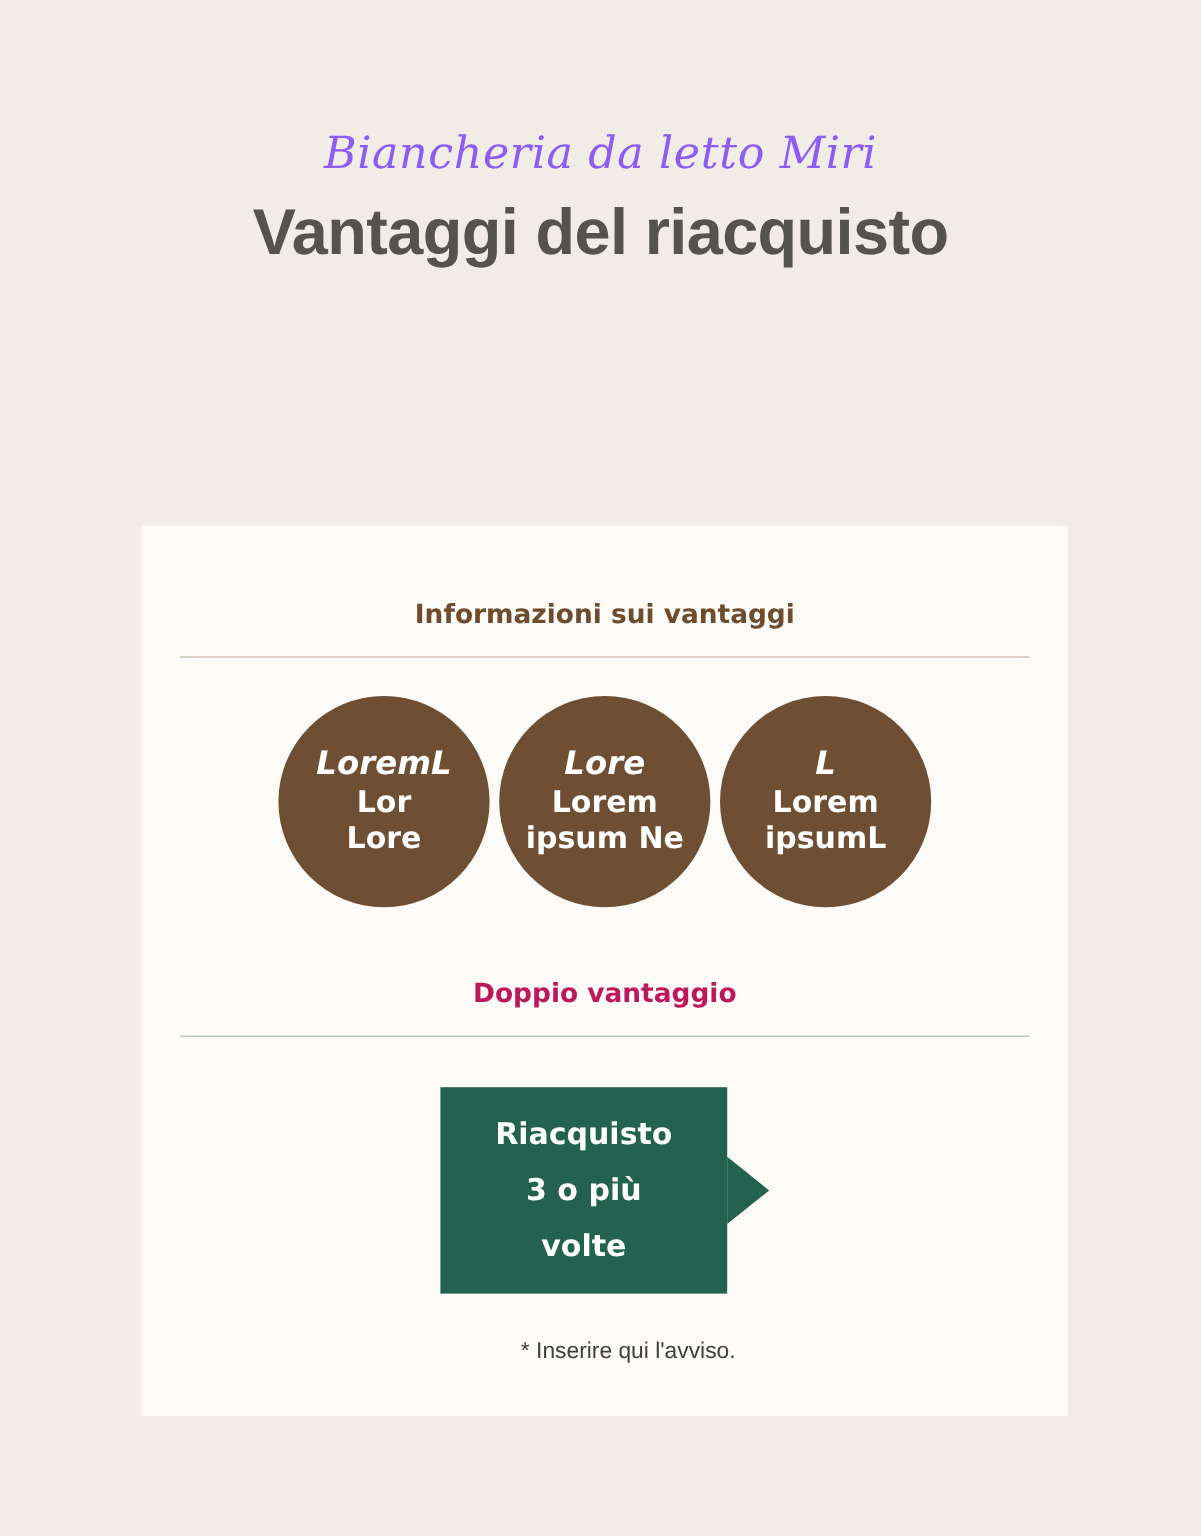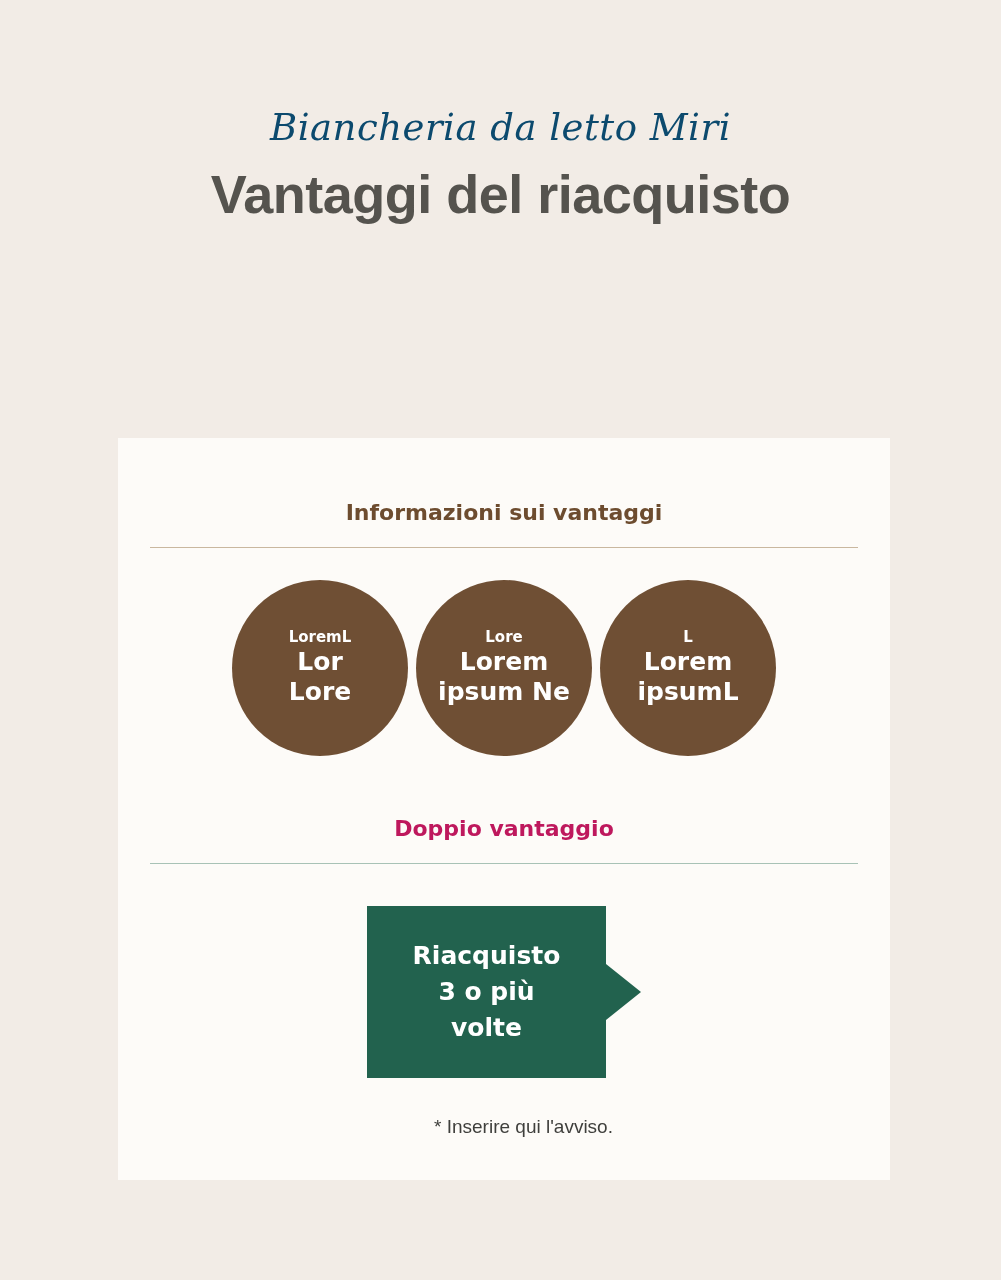--- a/index.html
+++ b/index.html
@@ -25,21 +25,21 @@
   
   .header {
     padding-top: 108px;
     text-align: center;
   }
   .brand {
     font-family: "DejaVu Serif", serif;
     font-style: italic;
     font-size: 37px;
     letter-spacing: 0.5px;
-    color: #0c4a6e;
+    color: #8b5cf6;
     line-height: 1.1;
   }
   .title {
     margin-top: 14px;
     font-family: Liberation Sans, sans-serif;
     font-weight: bold;
     font-size: 54px;
     letter-spacing: -0.5px;
     color: #55534e;
     line-height: 1.15;
@@ -99,21 +99,22 @@
     flex-direction: column;
     align-items: center;
     justify-content: center;
     text-align: center;
     font-family: "DejaVu Sans", sans-serif;
     font-weight: bold;
     line-height: 1.22;
     flex: 0 0 auto;
   }
   .circle .c-top {
-    font-size: 15px;
+    font-style: italic;
+    font-size: 27px;
     white-space: nowrap;
   }
   .circle .c-body {
     font-size: 25px;
     white-space: nowrap;
   }
 
   .heading-double { margin-top: 60px; }
 
   
@@ -133,20 +134,21 @@
     justify-content: center;
     text-align: center;
     font-family: "DejaVu Sans", sans-serif;
     font-weight: bold;
   }
   .flow-box.left {
     width: 239px;
     height: 172px;
     font-size: 25px;
     line-height: 1.45;
+    gap: 11px;
   }
   .flow-box.right {
     width: 232px;
     height: 172px;
     font-size: 21px;
     line-height: 1.4;
   }
   .flow-gap {
     width: 35px;
     position: relative;

